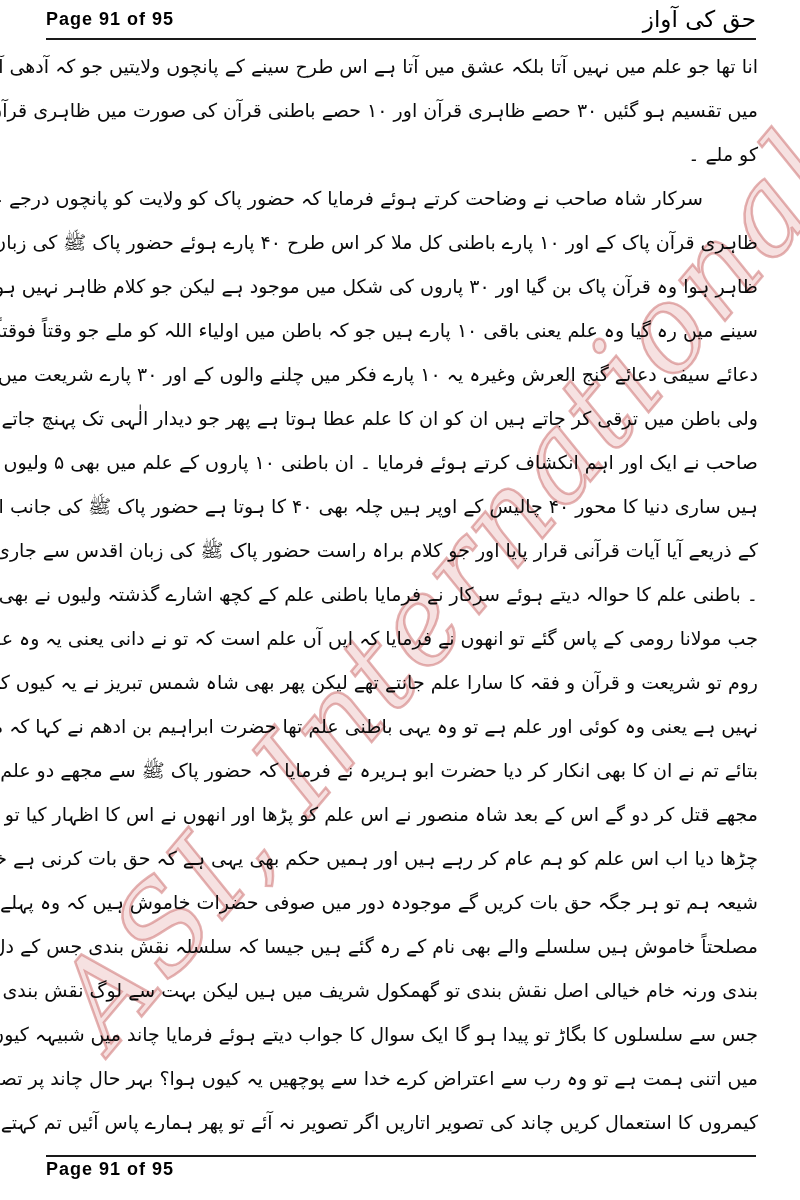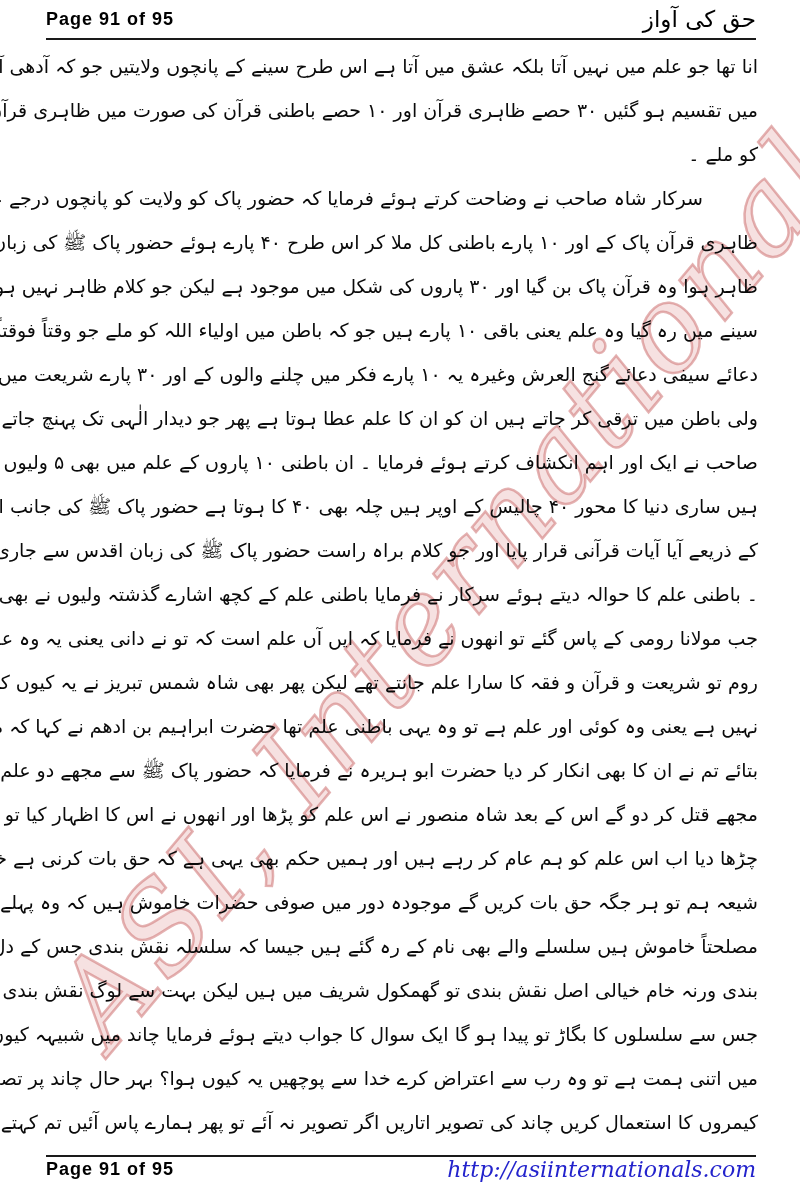--- a/index.html
+++ b/index.html
@@ -64,15 +64,14 @@
       <div class="urdu-line">شیعہ ہم تو ہر جگہ حق بات کریں گے موجودہ دور میں صوفی حضرات خاموش ہیں کہ وہ پہلے شاہ منصور کا حال دیکھ چکے ہیں اور وہ</div>
       <div class="urdu-line">مصلحتاً خاموش ہیں سلسلے والے بھی نام کے رہ گئے ہیں جیسا کہ سلسلہ نقش بندی جس کے دل میں اسم اللہ نقش ہو جائے اس کو نقش</div>
       <div class="urdu-line">بندی ورنہ خام خیالی اصل نقش بندی تو گھمکول شریف میں ہیں لیکن بہت سے لوگ نقش بندی پیر بن کر سلسلہ چلا رہے ہیں</div>
       <div class="urdu-line">جس سے سلسلوں کا بگاڑ تو پیدا ہو گا ایک سوال کا جواب دیتے ہوئے فرمایا چاند میں شبیہہ کیوں آئی ہے؟ اللہ ہی کو معلوم ہے کسی</div>
       <div class="urdu-line">میں اتنی ہمت ہے تو وہ رب سے اعتراض کرے خدا سے پوچھیں یہ کیوں ہوا؟ بہر حال چاند پر تصویر نظر آ رہی ہے تو اپنے</div>
       <div class="urdu-line">کیمروں کا استعمال کریں چاند کی تصویر اتاریں اگر تصویر نہ آئے تو پھر ہمارے پاس آئیں تم کہتے ہو کہ یہ سائنس کا کرشمہ ہے</div>
     </div>
 
   <div class="ftr-rule"></div>
   <div class="ftr-left">Page 91 of 95</div>
-  <a class="ftr-url" href="#">http://asiinternationals.com</a>
 
 </div>
 
 </body></html>

